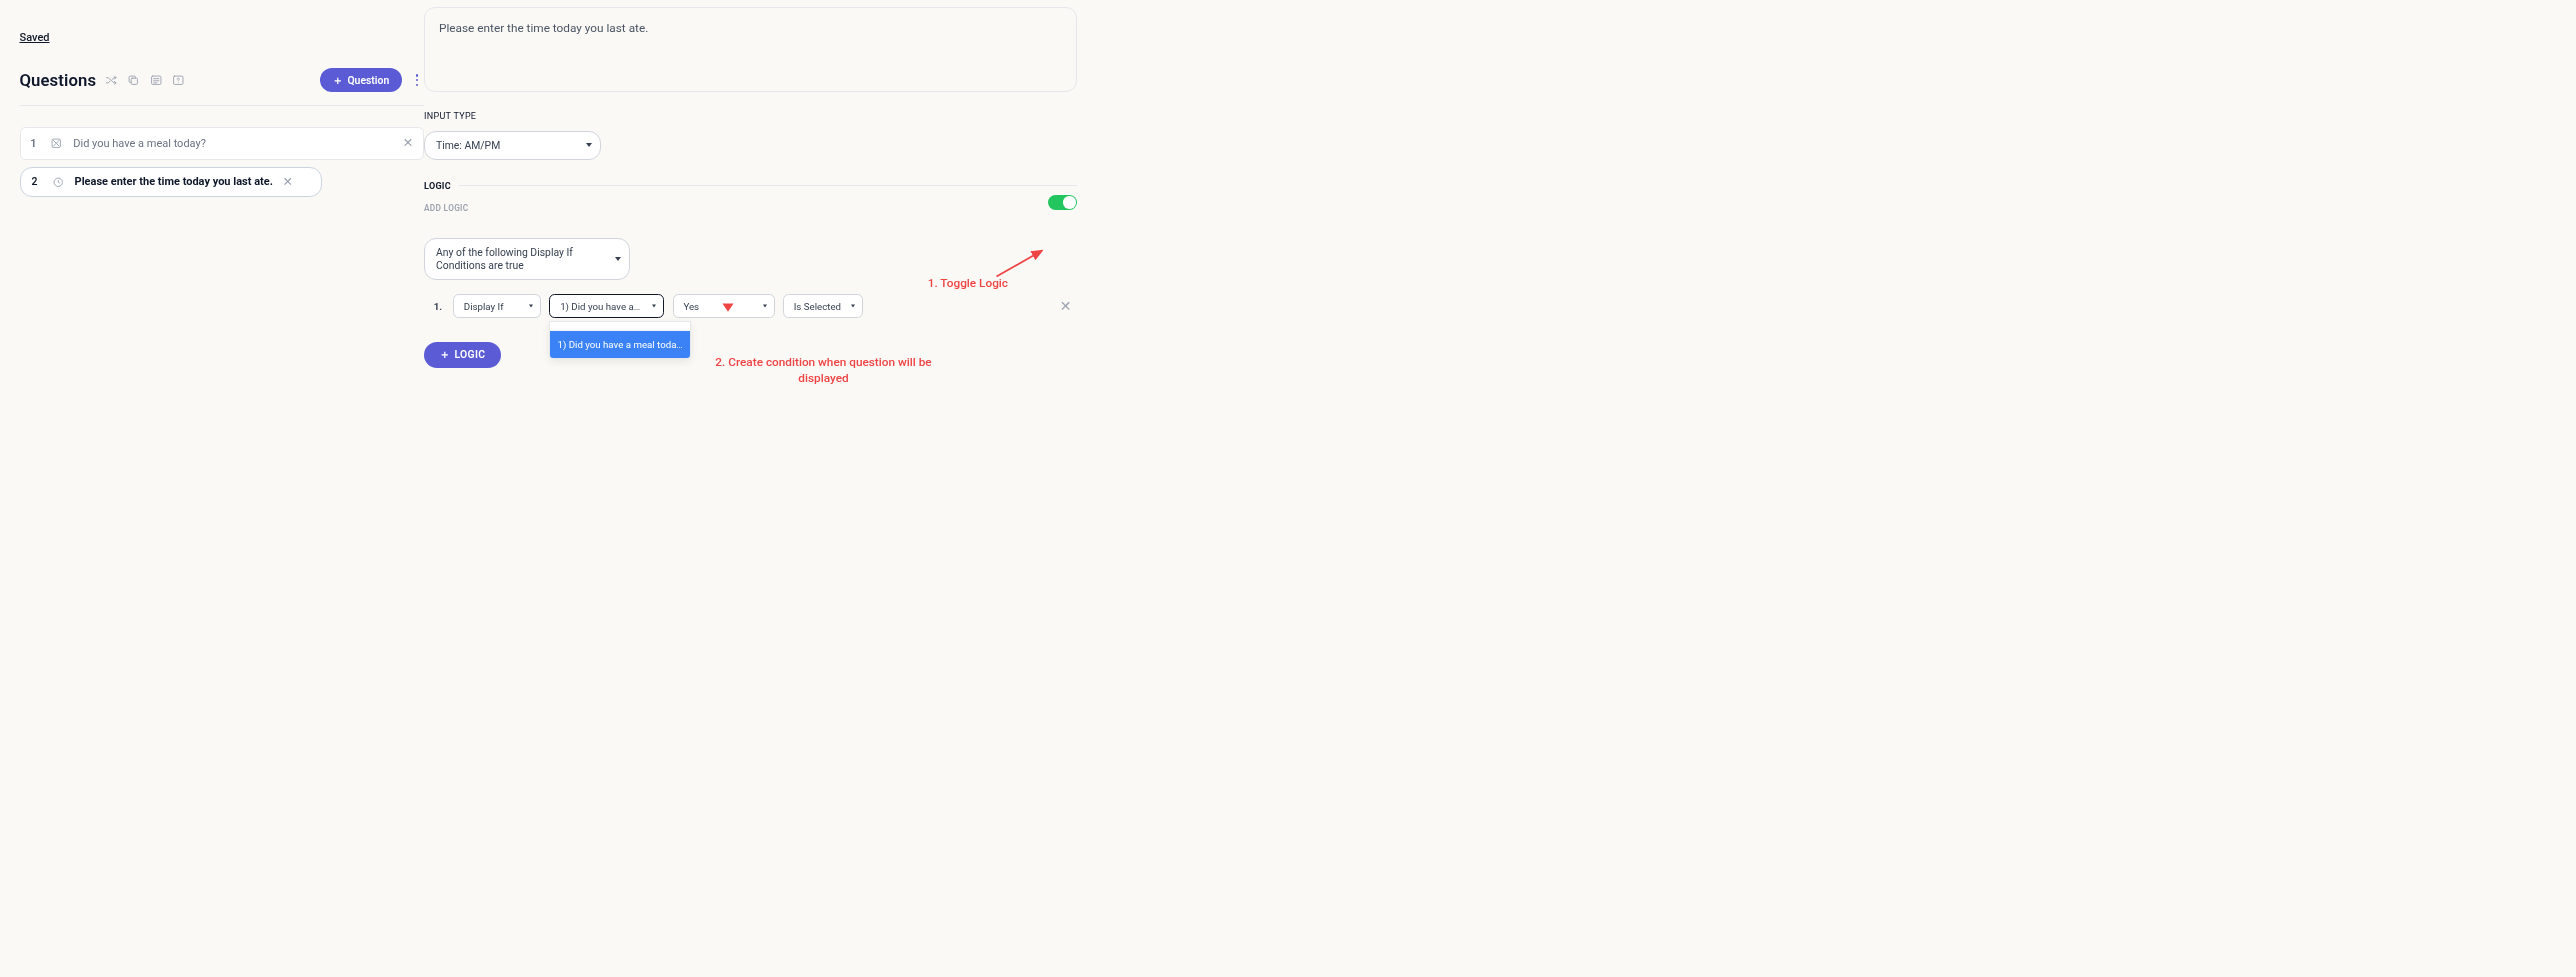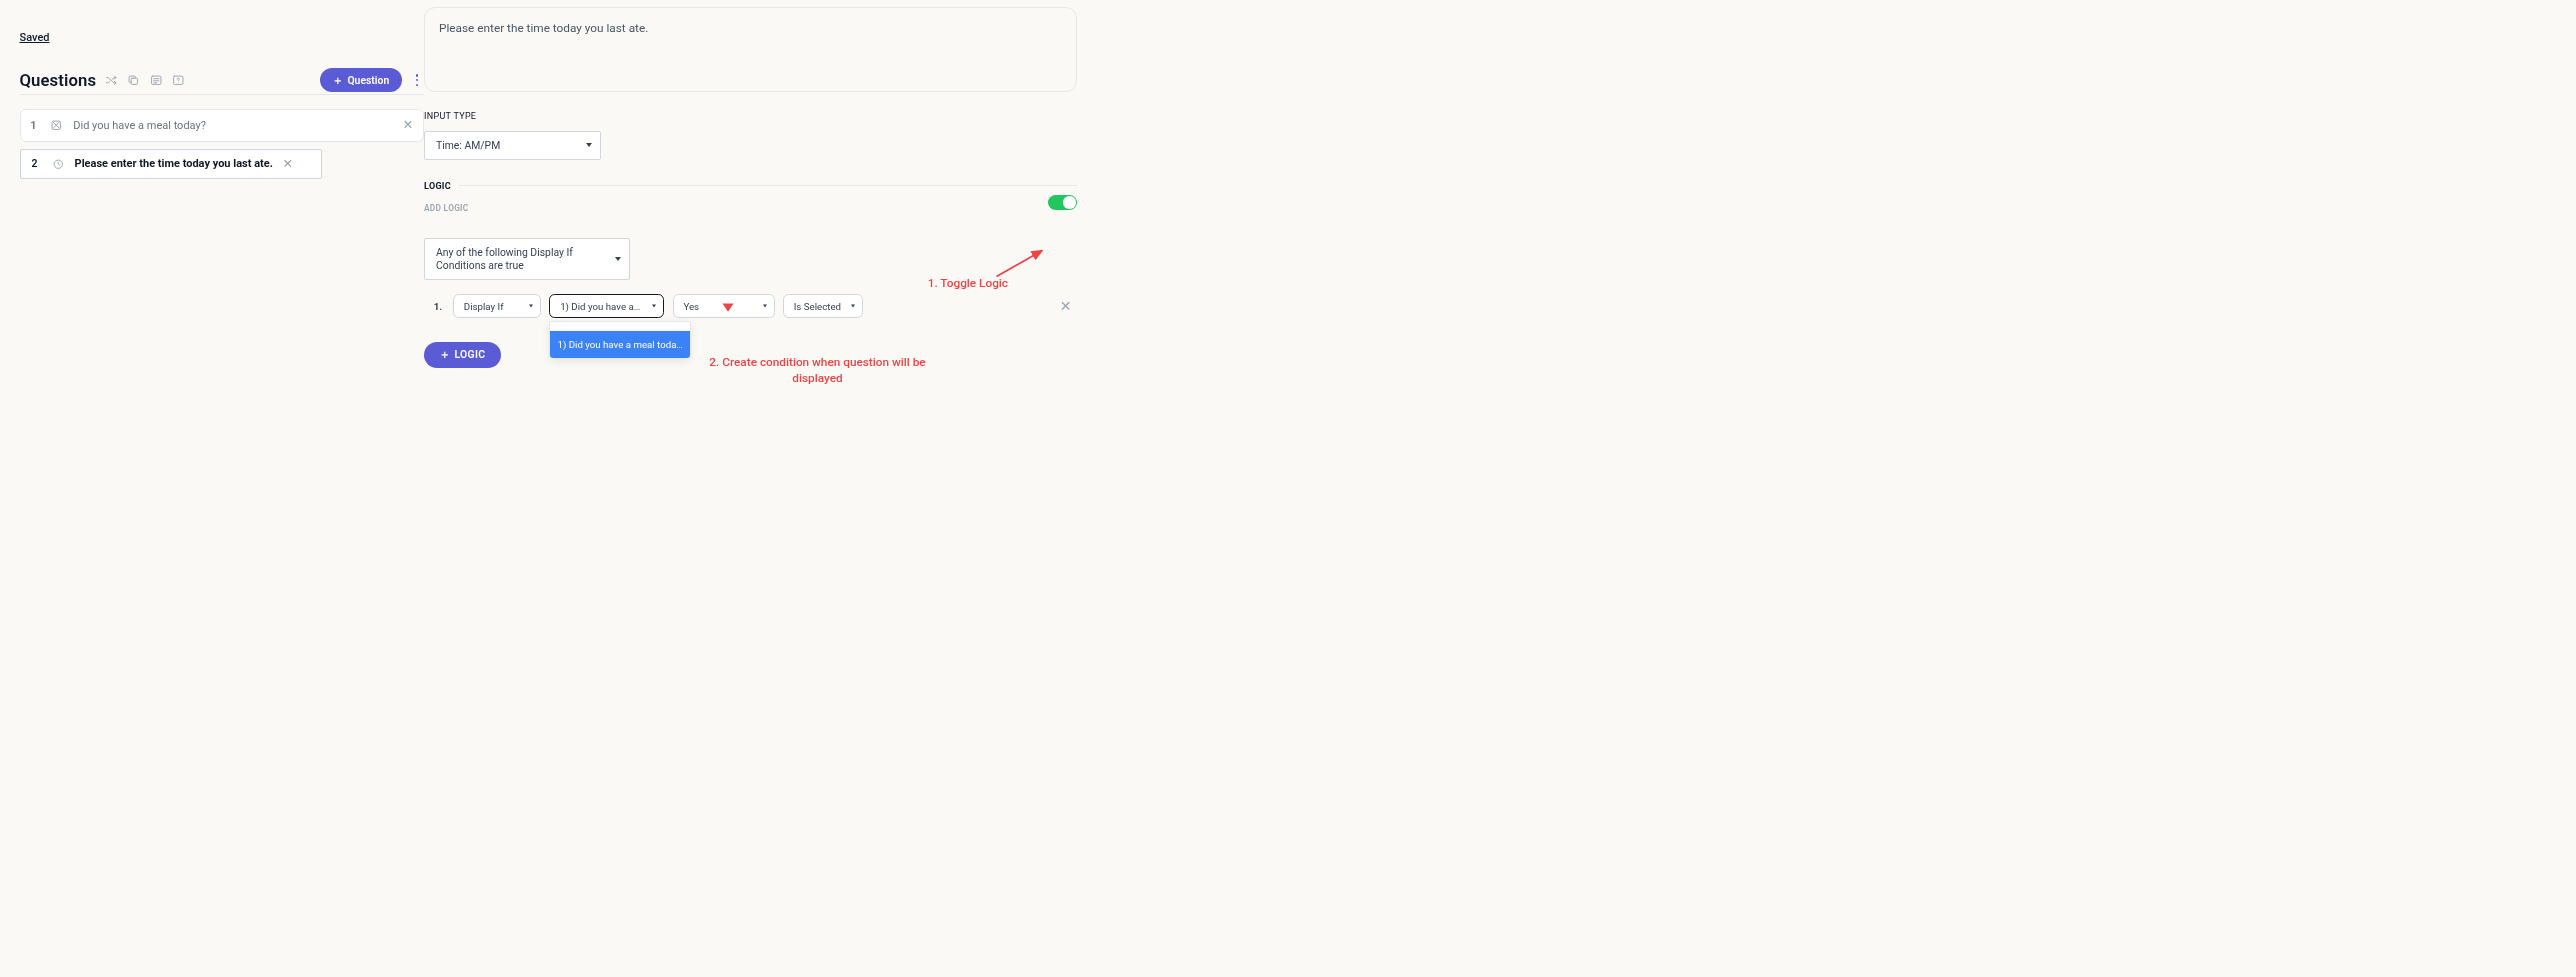--- a/index.html
+++ b/index.html
@@ -16,21 +16,21 @@
     --highlight:#3b82f6;
   }
   *{box-sizing:border-box;font-family:-apple-system,BlinkMacSystemFont,"Segoe UI",Roboto,Helvetica,Arial,sans-serif}
   body{margin:0;background:var(--bg);color:var(--ink);width:1084px;padding:0 7px 28px 7px}
   .cols{display:flex;}
   .left{width:417px;padding-left:12.5px}
   .right{flex:1;min-width:0}
 
   .saved{font-size:11px;text-decoration:underline;margin:31px 0 24px 0;color:#111827;font-weight:500;display:inline-block}
 
-  .qhdr{display:flex;align-items:center;gap:8.3px;border-bottom:0.7px solid var(--border-soft);padding-bottom:2px;margin-bottom:14px}
+  .qhdr{display:flex;align-items:center;gap:8.3px;border-bottom:0.7px solid var(--border-soft);padding-bottom:13px;margin-bottom:21px}
   .qhdr h2{margin:0;font-size:16.7px;font-weight:600;letter-spacing:0.1px}
   .ico{width:14px;height:14px;color:var(--faint);display:inline-flex;align-items:center;justify-content:center}
   .ico svg{width:12.5px;height:12.5px;stroke:currentColor;stroke-width:1.8;fill:none;stroke-linecap:round;stroke-linejoin:round}
   .spacer{flex:1}
   .btn{display:inline-flex;align-items:center;gap:4.2px;border:none;border-radius:694px;padding:5.6px 12.5px;font-size:10.4px;font-weight:600;cursor:pointer}
   .btn-violet{background:var(--violet);color:#fff}
   .btn-violet .plus{font-size:11px;line-height:1}
   .kebab{width:14px;height:14px;color:var(--violet);display:flex;flex-direction:column;align-items:center;justify-content:center;gap:2.1px;cursor:pointer}
   .kebab span{width:2.8px;height:2.8px;border-radius:50%;background:currentColor}
 
@@ -40,21 +40,21 @@
   .qrow.sel .idx{color:var(--ink)}
   .qtype{width:14px;height:14px;color:var(--faint);display:inline-flex;align-items:center;justify-content:center}
   .qtype svg{width:12.5px;height:12.5px;stroke:currentColor;stroke-width:1.8;fill:none}
   .qtext{flex:1;font-size:11px;color:var(--muted)}
   .qrow.sel .qtext{color:var(--ink);font-weight:700}
   .qx{color:var(--faint);font-size:12.5px;line-height:1;cursor:pointer}
 
   .prompt{border:0.7px solid var(--border-soft);border-radius:11px;padding:12.5px 14px 56px 14px;font-size:11.8px;color:#4b5563;background:transparent;margin-top:7px}
 
   .lbl{font-size:9px;font-weight:400;letter-spacing:0.3px;color:var(--ink);margin:19.5px 0 9.7px 0}
-  .sel{position:relative;display:inline-flex;border:0.7px solid var(--border);border-radius:2px;padding:7px 28px 7px 11px;font-size:10.4px;color:#374151;background:#fff;cursor:pointer}
+  .sel{position:relative;display:inline-flex;border:0.7px solid var(--border);border-radius:12px;padding:7px 28px 7px 11px;font-size:10.4px;color:#374151;background:#fff;cursor:pointer}
   .sel .caret{position:absolute;right:8.3px;top:50%;transform:translateY(-50%);width:0;height:0;border-left:3.5px solid transparent;border-right:3.5px solid transparent;border-top:4.2px solid #374151}
 
   .logic-hdr{display:flex;align-items:center;gap:8.3px;margin-top:21px}
   .logic-hdr .title{font-size:9px;font-weight:700;letter-spacing:0.3px}
   .logic-hdr .rule{flex:1;height:0.7px;background:var(--border-soft)}
   .addl{font-size:8.3px;font-weight:600;letter-spacing:0.3px;color:var(--faint);margin-top:8.3px}
   .logic-row{display:flex;align-items:flex-start;justify-content:space-between;margin-top:4.2px}
   .toggle{position:relative;width:29px;height:15.3px;border-radius:694px;background:var(--ok);cursor:pointer}
   .toggle .knob{position:absolute;right:1.4px;top:1.4px;width:12.5px;height:12.5px;border-radius:50%;background:#fff}
 
@@ -221,21 +221,21 @@
 
         <span class="rowx">✕</span>
       </div>
 
       
       <div class="arrow-red" style="left:297px;top:64px">
         <svg width="14" height="11" viewBox="0 0 20 16">
             <path d="M10 14 L2 2 L18 2 Z" fill="#ef4444"></path>
           </svg>
       </div>
-      <div class="ann" style="left:272px;top:117px;width:243px;text-align:center;line-height:1.35">2. Create condition when question will be displayed</div>
+      <div class="ann" style="left:278px;top:117px;width:243px;text-align:center;line-height:1.35">2. Create condition when question will be displayed</div>
 
       <div class="addlogic">
         <button class="btn btn-violet">
           <span class="plus">＋</span>
           <span style="letter-spacing:0.3px">LOGIC</span>
         </button>
       </div>
     </div>
 
   </div>

